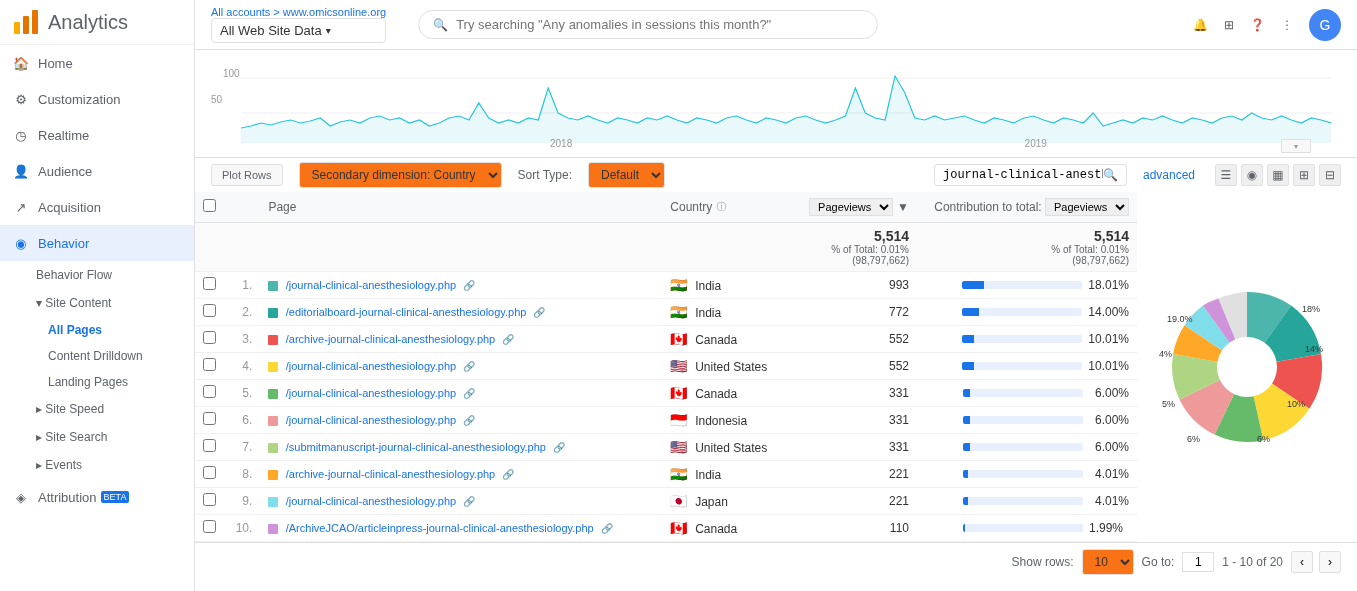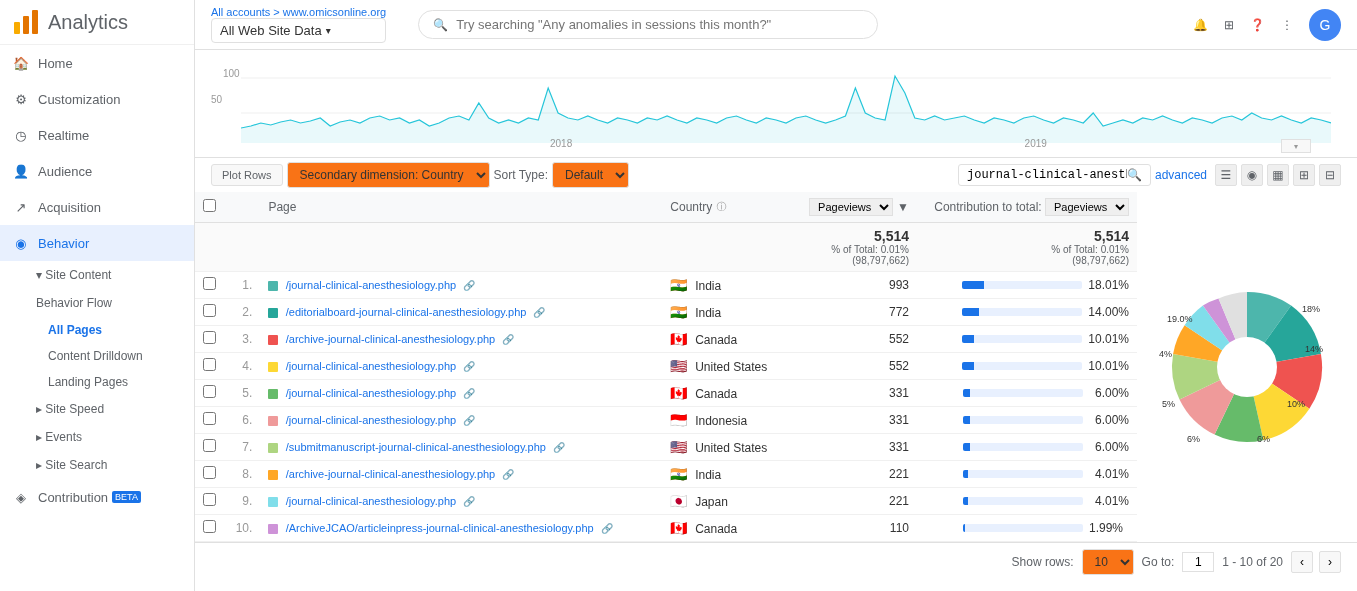--- a/index.html
+++ b/index.html
@@ -38,21 +38,21 @@
     .chart-area { padding: 8px 16px 4px; border-bottom: 1px solid #e0e0e0; }
 
     
     .table-controls { padding: 6px 16px; display: flex; align-items: center; gap: 8px; border-bottom: 1px solid #f0f0f0; }
     .primary-dim-label { font-size: 12px; color: #5f6368; margin-right: 4px; }
     .dim-btn { padding: 3px 8px; font-size: 12px; color: #1a73e8; cursor: pointer; border: none; background: none; }
     .dim-btn.active { border-bottom: 2px solid #1a73e8; }
     .select-box { padding: 4px 8px; font-size: 12px; border: 1px solid #e0e0e0; border-radius: 3px; color: #333; cursor: pointer; background: #f97316; }
 
     
-    .row-controls { padding: 4px 16px; display: flex; align-items: center; gap: 4px; }
+    .row-controls { padding: 4px 16px; display: flex; align-items: center; gap: 16px; }
     .plot-rows-btn { padding: 4px 10px; font-size: 11px; border: 1px solid #e0e0e0; border-radius: 3px; color: #5f6368; background: #f8f8f8; cursor: pointer; }
     .search-box-small { display: flex; align-items: center; border: 1px solid #e0e0e0; border-radius: 3px; padding: 3px 8px; font-size: 12px; }
     .search-box-small input { border: none; outline: none; font-size: 12px; width: 160px; }
     .advanced-btn { font-size: 12px; color: #1a73e8; cursor: pointer; }
     .view-icons { display: flex; gap: 4px; margin-left: 4px; }
     .view-icon-btn { width: 22px; height: 22px; display: flex; align-items: center; justify-content: center; border: 1px solid #e0e0e0; border-radius: 2px; cursor: pointer; color: #5f6368; font-size: 12px; }
 
     
     .data-table { width: 100%; border-collapse: collapse; font-size: 12px; }
     .data-table th { background: #f8f9fa; border-bottom: 1px solid #e0e0e0; padding: 6px 8px; text-align: left; color: #5f6368; font-weight: 500; white-space: nowrap; }
@@ -115,55 +115,55 @@
     <span>Acquisition</span>
   </div>
 
   <div class="sidebar-nav-item behavior-group active">
     <span class="nav-icon">◉</span>
     <span>Behavior</span>
   </div>
 
 
   <div class="sidebar-sub-item">
+    <span>Behavior Flow</span>
+  </div>
+
+  <div class="sidebar-sub-item">
     <span>▾ Site Content</span>
-  </div>
-
-  <div class="sidebar-sub-item">
-    <span>Behavior Flow</span>
   </div>
 
   <div class="sidebar-sub-sub-item active">
     <span>All Pages</span>
   </div>
 
   <div class="sidebar-sub-sub-item">
     <span>Content Drilldown</span>
   </div>
 
   <div class="sidebar-sub-sub-item">
     <span>Landing Pages</span>
   </div>
 
 
   <div class="sidebar-sub-item">
     <span>▸ Site Speed</span>
   </div>
 
   <div class="sidebar-sub-item">
+    <span>▸ Site Search</span>
+  </div>
+
+  <div class="sidebar-sub-item">
     <span>▸ Events</span>
   </div>
 
-  <div class="sidebar-sub-item">
-    <span>▸ Site Search</span>
-  </div>
-
   <div class="sidebar-nav-item">
     <span class="nav-icon">◈</span>
-    <span>Contribution</span>
+    <span>Attribution</span>
     <span style="font-size:9px;background:#1a73e8;color:white;border-radius:2px;padding:1px 3px;margin-left:4px;">BETA</span>
   </div>
 
   <div class="sidebar-nav-item">
     
     
   </div>
 
 </div>
 

